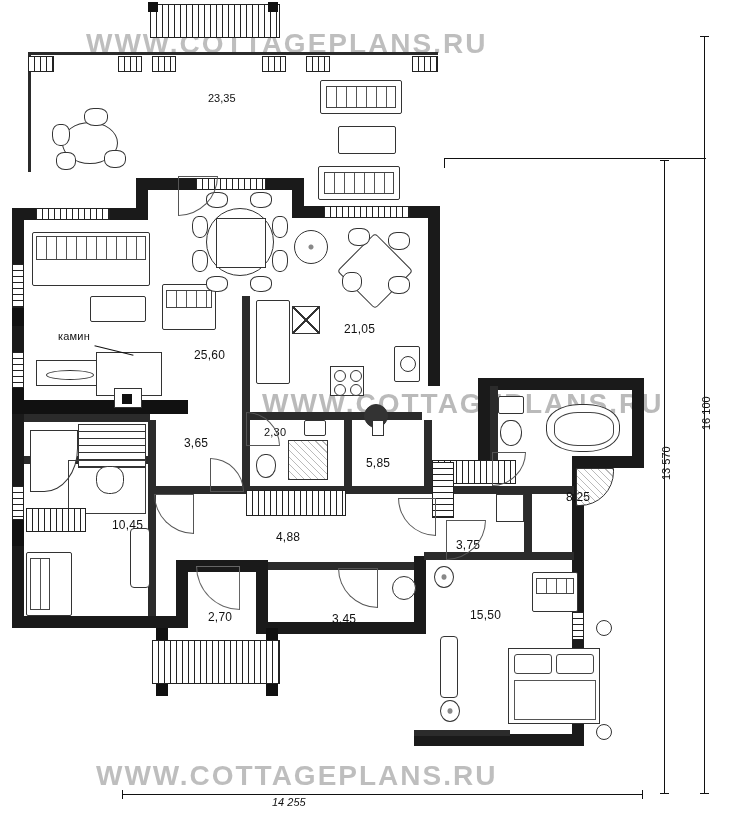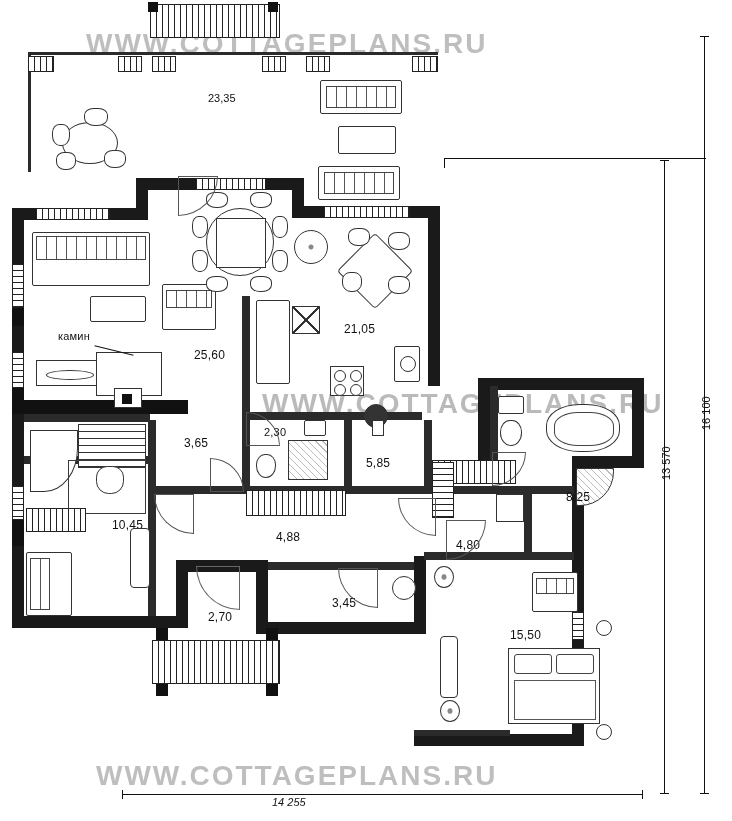--- a/index.html
+++ b/index.html
@@ -359,44 +359,44 @@
 
   <div class="label" style="left:208px; top:610px; font-size:12px;">2,70</div>
   <div class="door-arc" style="left:196px; top:566px; width:44px; height:44px; border-color:#666; border-width:1px; border-style:solid; border-radius:0 0 0 100%;"></div>
 
   <div class="win" style="left:152px; top:640px; width:128px; height:44px;"></div>
   <div class="blackbox" style="left:156px; top:684px; width:12px; height:12px;"></div>
   <div class="blackbox" style="left:266px; top:684px; width:12px; height:12px;"></div>
   <div class="blackbox" style="left:156px; top:628px; width:12px; height:12px;"></div>
   <div class="blackbox" style="left:266px; top:628px; width:12px; height:12px;"></div>
 
-  <div class="label" style="left:332px; top:596px; font-size:12px;">3,45</div>
+  <div class="label" style="left:332px; top:612px; font-size:12px;">3,45</div>
   <div class="fz" style="left:392px; top:576px; width:22px; height:22px; border:1px solid #333; border-radius:50%; background:#fff;"></div>
   <div class="door-arc" style="left:338px; top:568px; width:40px; height:40px; border-radius:0 0 0 100%;"></div>
 
   <div class="tub" style="left:546px; top:404px; width:74px; height:48px;"></div>
   <div class="fz" style="left:554px; top:412px; width:58px; height:32px; border:1px solid #444; border-radius:40%;"></div>
   <div class="wc" style="left:500px; top:420px; width:22px; height:26px;"></div>
   <div class="sofa" style="left:498px; top:396px; width:26px; height:18px;"></div>
   <div class="shower" style="left:576px; top:468px; width:38px; height:38px; border-radius:0 0 90% 0;"></div>
   <div class="label" style="left:566px; top:490px; font-size:12px;">8,25</div>
 
   <div class="win" style="left:432px; top:460px; width:84px; height:24px;"></div>
   <div class="win v" style="left:432px; top:462px; width:22px; height:56px;"></div>
   <div class="fz" style="left:496px; top:494px; width:26px; height:26px; border:1px solid #333; background:#fff;"></div>
-  <div class="label" style="left:456px; top:538px; font-size:12px;">4,80</div>
+  <div class="label" style="left:456px; top:538px; font-size:12px;">3,75</div>
   <div class="door-arc" style="left:446px; top:520px; width:40px; height:40px; border-radius:0 0 100% 0;"></div>
 
   <div class="bed" style="left:508px; top:648px; width:92px; height:76px;"></div>
   <div class="pillow" style="left:514px; top:654px; width:38px; height:20px;"></div>
   <div class="pillow" style="left:556px; top:654px; width:38px; height:20px;"></div>
   <div class="fz" style="left:514px; top:680px; width:80px; height:38px; border:1px solid #555; background:#fff;"></div>
   <div class="sofa" style="left:532px; top:572px; width:46px; height:40px;"></div>
   <div class="sofa-cushions" style="left:536px; top:578px; width:38px; height:16px;"></div>
-  <div class="label" style="left:470px; top:628px; font-size:12px;margin-left:40px;">15,50</div>
+  <div class="label" style="left:470px; top:608px; font-size:12px;">15,50</div>
   <div class="plant" style="left:434px; top:566px; width:18px; height:20px;"></div>
   <div class="plant" style="left:440px; top:700px; width:18px; height:20px;"></div>
   <div class="plant" style="left:440px; top:636px; width:16px; height:60px; border-radius:4px; background:#fff;"></div>
 
   <div class="fz" style="left:596px; top:620px; width:14px; height:14px; border:1px solid #333; border-radius:50%; background:#fff;"></div>
   <div class="fz" style="left:596px; top:724px; width:14px; height:14px; border:1px solid #333; border-radius:50%; background:#fff;"></div>
 
   <div class="wall" style="left:500px; top:734px; width:84px; height:12px;"></div>
   <div class="wall-thin" style="left:414px; top:730px; width:96px; height:6px;"></div>
 

